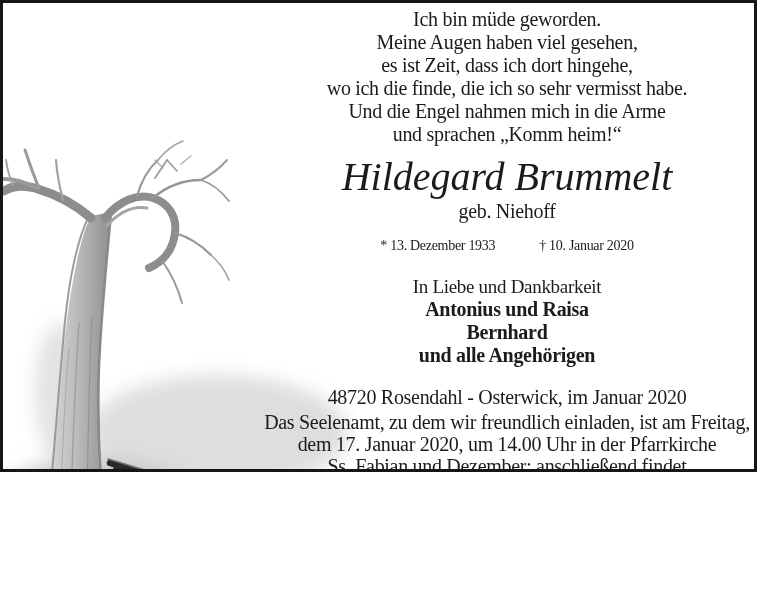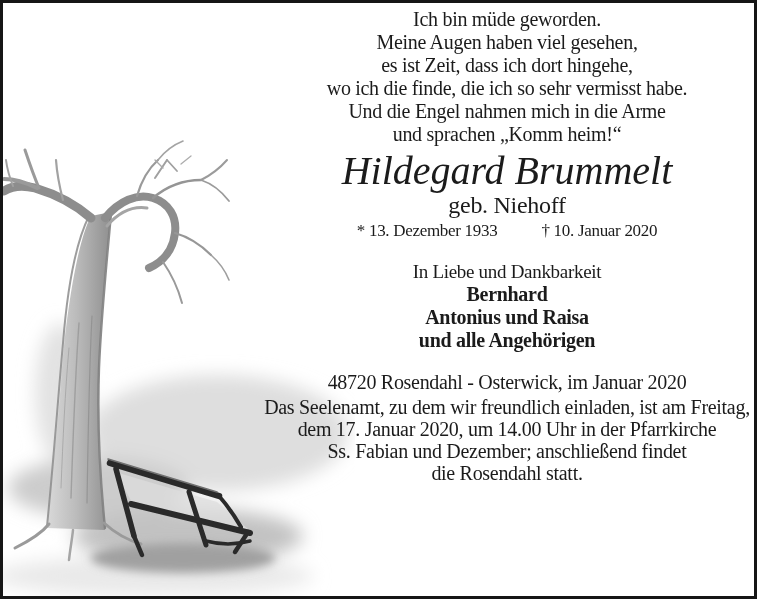--- a/index.html
+++ b/index.html
@@ -10,21 +10,21 @@
     height: 600px;
     font-family: "Liberation Serif", "DejaVu Serif", serif;
     color: #1b1b1b;
     -webkit-font-smoothing: antialiased;
   }
   .sheet {
     position: absolute;
     left: 0;
     top: 0;
     width: 757px;
-    height: 599px;
+    height: 472px;
     box-sizing: border-box;
     border: 3px solid #161616;
     background: #ffffff;
     overflow: hidden;
   }
   .illustration {
     position: absolute;
     left: 0;
     top: 135px;
     width: 352px;
@@ -41,31 +41,31 @@
   .line { white-space: nowrap; }
   .poem {
     padding-top: 5px;
     font-size: 20px;
     line-height: 23px;
   }
   .deceased-name {
     font-size: 40px;
     font-style: italic;
     line-height: 46px;
-    margin-top: 2px;
+    margin-top: 8px;
     letter-spacing: 0px;
   }
   .maiden {
-    font-size: 24px;
+    font-size: 20px;
     line-height: 23px;
   }
   .dates {
-    font-size: 17px;
+    font-size: 14px;
     line-height: 25px;
-    margin-top: 1px;
+    margin-top: 10px;
   }
   .date-gap { display: inline-block; width: 44px; }
   .verse {
     margin-top: 12px;
     font-size: 20px;
     line-height: 22px;
   }
   .intro {
     margin-top: 17px;
     font-size: 19px;
@@ -189,22 +189,22 @@
     <div class="maiden line">geb. Niehoff</div>
 
     <div class="dates line">
       <span>* 13. Dezember 1933</span><span class="date-gap"></span><span>† 10. Januar 2020</span>
     </div>
 
 
     <div class="intro line">In Liebe und Dankbarkeit</div>
 
     <div class="mourners">
+      <div class="line">Antonius und Raisa</div>
       <div class="line">Bernhard</div>
-      <div class="line">Antonius und Raisa</div>
       <div class="line">und alle Angehörigen</div>
     </div>
 
     <div class="location line">48720 Rosendahl - Osterwick, im Januar 2020</div>
 
     <div class="funeral">
       <div class="line">Das Seelenamt, zu dem wir freundlich einladen, ist am Freitag,</div>
       <div class="line">dem 17. Januar 2020, um 14.00 Uhr in der Pfarrkirche</div>
       <div class="line">Ss. Fabian und Dezember; anschließend findet</div>
       <div class="line">die Rosendahl statt.</div>

